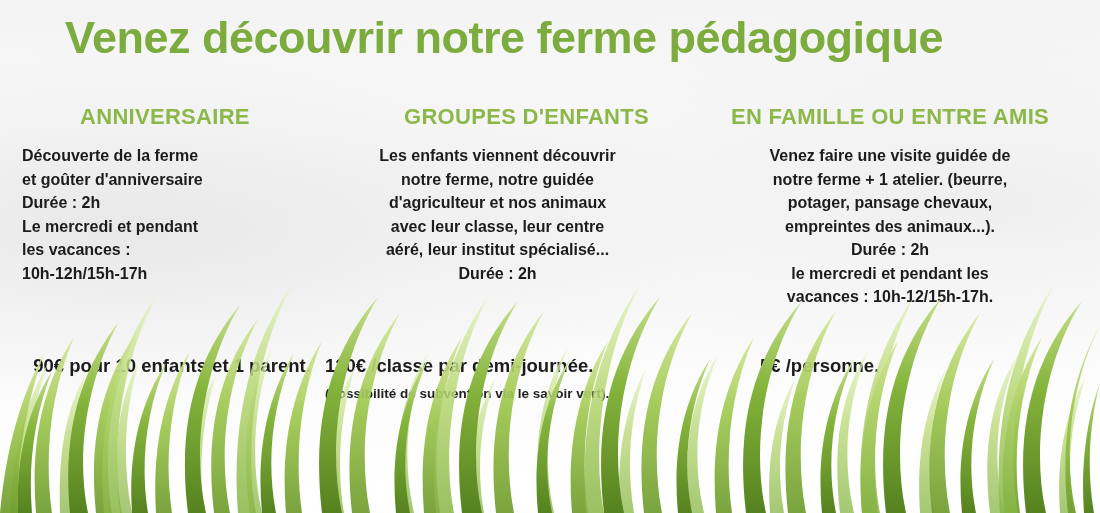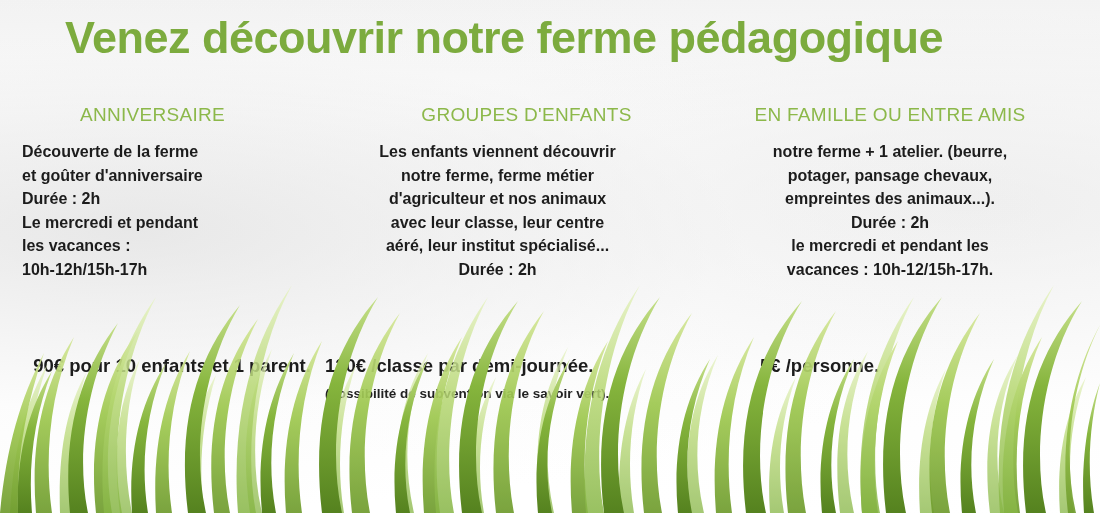--- a/index.html
+++ b/index.html
@@ -52,22 +52,22 @@
   
   .col {
     position: absolute;
     top: 104px;
   }
   #col-1 { left: 22px;  width: 300px; }
   #col-2 { left: 325px; width: 345px; text-align: center; }
   #col-3 { left: 715px; width: 350px; text-align: center; }
 
   .col-head {
-    font-size: 19px;
-    font-weight: normal;
+    font-size: 22px;
+    font-weight: bold;
     color: #8cb84a;
     letter-spacing: 0.3px;
     margin-bottom: 14px;
   }
   #col-1 .col-head { padding-left: 58px; }
   #col-2 .col-head { padding-left: 58px; }
   #col-3 .col-head { padding-left: 0; }
 
   .col-body {
     font-size: 16px;
@@ -120,31 +120,32 @@
       <div class="line">Le mercredi et pendant</div>
       <div class="line">les vacances :</div>
       <div class="line">10h-12h/15h-17h</div>
     </div>
   </div>
 
   <div class="col" id="col-2">
     <div class="col-head">GROUPES D'ENFANTS</div>
     <div class="col-body">
       <div class="line">Les enfants viennent découvrir</div>
-      <div class="line">notre ferme, ferme métier</div>
+      <div class="line">notre ferme, notre guidée</div>
       <div class="line">d'agriculteur et nos animaux</div>
       <div class="line">avec leur classe, leur centre</div>
       <div class="line">aéré, leur institut spécialisé...</div>
       <div class="line">Durée : 2h</div>
     </div>
   </div>
 
   <div class="col" id="col-3">
     <div class="col-head">EN FAMILLE OU ENTRE AMIS</div>
     <div class="col-body">
+      <div class="line">Venez faire une visite guidée de</div>
       <div class="line">notre ferme + 1 atelier. (beurre,</div>
       <div class="line">potager, pansage chevaux,</div>
       <div class="line">empreintes des animaux...).</div>
       <div class="line">Durée : 2h</div>
       <div class="line">le mercredi et pendant les</div>
       <div class="line">vacances : 10h-12/15h-17h.</div>
     </div>
   </div>
 
   <div class="price" id="price-1">

